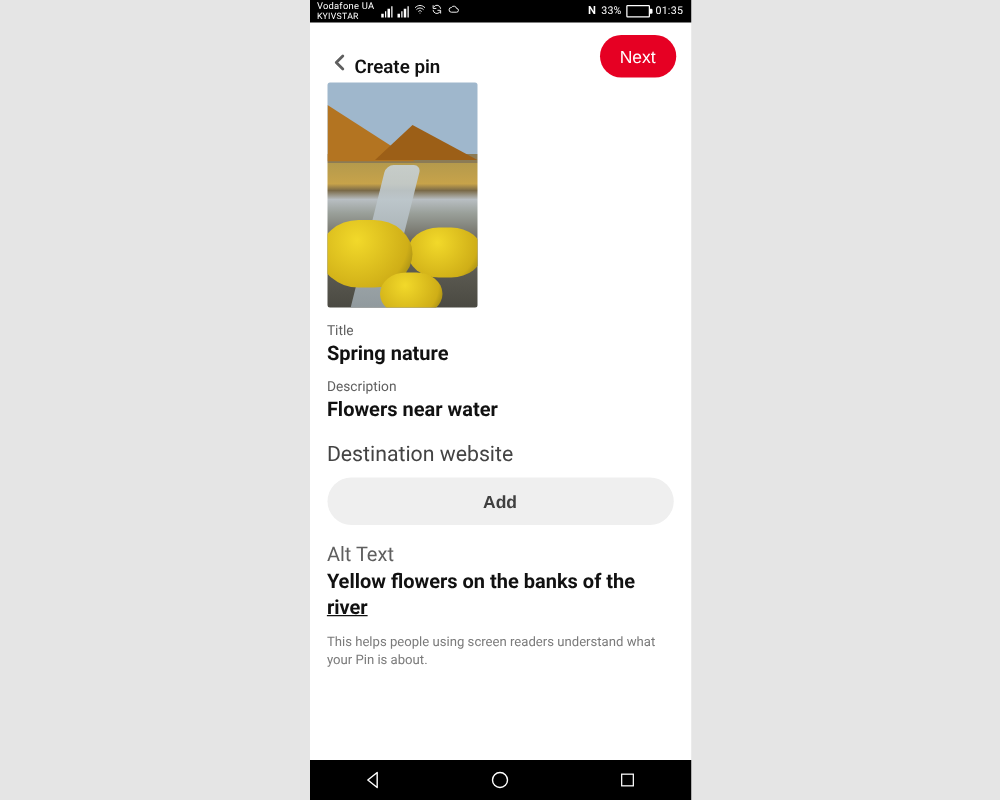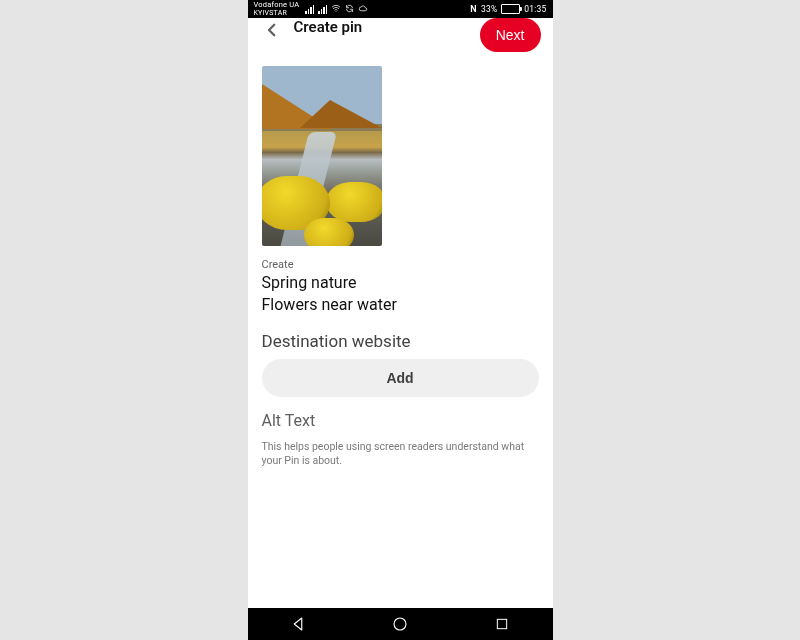--- a/index.html
+++ b/index.html
@@ -12,36 +12,36 @@
   .sb-left .l2{font-size:7px}
   .sb-mid{display:flex;align-items:center;gap:4px;flex:1;justify-content:flex-start;margin-left:6px}
   .sb-right{display:flex;align-items:center;gap:4px}
   .sigbar{display:inline-flex;align-items:flex-end;gap:1px}
   .sigbar span{width:1.5px;background:#fff;display:inline-block}
   .sigbar span:nth-child(1){height:3px}.sigbar span:nth-child(2){height:5px}.sigbar span:nth-child(3){height:7px}.sigbar span:nth-child(4){height:9px}
   .battery{width:17px;height:8px;border:1px solid #fff;border-radius:1px;position:relative}
   .battery::after{content:"";position:absolute;right:-3px;top:2px;width:2px;height:4px;background:#fff;border-radius:0 1px 1px 0}
   .battery .fill{height:100%;width:33%;background:#fff}
   
-  .appbar{height:44px;display:flex;align-items:flex-start;padding:0 12px;gap:10px}
+  .appbar{height:44px;display:flex;align-items:flex-end;padding:0 12px;}
   .back-btn{width:24px;height:24px;display:flex;align-items:center;justify-content:center;color:#5f5f5f;cursor:pointer}
   .appbar-title{font-size:15px;font-weight:600;color:#111;flex:1}
   .next-btn{background:#e60023;color:#fff;border:none;border-radius:22px;height:34px;padding:0 16px;font-size:14px;font-weight:400;cursor:pointer}
   
   .content{flex:1;overflow-y:auto;padding:0 14px 10px}
   .pin-img{width:120px;height:180px;margin:4px 0 12px 0;border-radius:2px;overflow:hidden;position:relative;background:linear-gradient(to bottom,#9fb7cc 0%,#9fb7cc 32%,#8b7b56 32%,#8b7b56 36%,#b59a4c 36%,#c7a34a 45%,#7a6a48 48%,#b8bec2 52%,#9aa09a 58%,#6d6a60 70%,#5a5950 85%,#4a4942 100%)}
   .mtn{position:absolute;left:0;top:18px;width:0;height:0;border-left:0 solid transparent;border-right:70px solid transparent;border-bottom:45px solid #b37421}
   .mtn2{position:absolute;left:38px;top:34px;width:0;height:0;border-left:30px solid transparent;border-right:52px solid transparent;border-bottom:28px solid #9c5f17}
   .bush1,.bush2,.bush3{position:absolute;border-radius:50%/60%;background:radial-gradient(circle at 40% 30%,#f2d92a,#cfae17 70%,#7b6c12);}
   .bush1{left:-6px;bottom:16px;width:74px;height:54px}
   .bush2{right:-4px;bottom:24px;width:60px;height:40px}
   .bush3{left:42px;bottom:-6px;width:50px;height:34px}
   .stream{position:absolute;left:32px;top:66px;width:28px;height:120px;background:linear-gradient(to bottom,rgba(200,210,215,.9),rgba(150,160,165,.9));transform:skewX(-14deg);border-radius:6px}
   .field-label{font-size:11px;color:#5f5f5f;margin-top:10px}
-  .field-value{font-size:16px;font-weight:400;color:#111;margin-top:2px;line-height:1.25}
+  .field-value{font-size:16px;font-weight:700;color:#111;margin-top:2px;line-height:1.25}
   .dest-label{font-size:17px;color:#444;margin-top:16px;margin-bottom:8px}
   .add-btn{width:100%;height:38px;border:none;border-radius:22px;background:#efefef;color:#404040;font-size:14px;font-weight:600;cursor:pointer}
   .alt-label{font-size:16px;color:#5f5f5f;margin-top:14px}
   .alt-text{font-size:16px;font-weight:700;color:#111;margin-top:2px;line-height:1.3}
   .alt-text .ul{text-decoration:underline}
   .helper{font-size:10.5px;color:#7a7a7a;line-height:1.35;margin-top:10px}
   
   .navbar{height:32px;background:#000;display:flex;align-items:center;justify-content:space-around}
   .navbtn{width:22px;height:22px;display:flex;align-items:center;justify-content:center;color:#fff;cursor:pointer}
   .navbar svg{stroke:#fff;fill:none;stroke-width:2}
@@ -107,29 +107,33 @@
     <div class="content">
       <div class="pin-img">
         <div class="mtn"></div>
           <div class="mtn2"></div>
         <div class="stream"></div>
         <div class="bush2"></div>
           <div class="bush1"></div>
           <div class="bush3"></div>
       </div>
 
-      <div class="field-label">Create</div>
+      <div class="field-label">Title</div>
       <div class="field-value">Spring nature</div>
 
+      <div class="field-label">Description</div>
       <div class="field-value">Flowers near water</div>
 
       <div class="dest-label">Destination website</div>
       <button class="add-btn">Add</button>
 
       <div class="alt-label">Alt Text</div>
+      <div class="alt-text">
+        <span>Yellow flowers on the banks of the </span><span class="ul">river</span>
+      </div>
       <div class="helper">This helps people using screen readers understand what your Pin is about.</div>
     </div>
 
     <div class="navbar">
       <div class="navbtn">
         <svg width="18" height="18" viewBox="0 0 24 24">
             <path d="M17 4L7 12l10 8V4z" stroke="#fff" stroke-width="1.5" fill="none" stroke-linejoin="round"></path>
           </svg>
       </div>
       <div class="navbtn">

